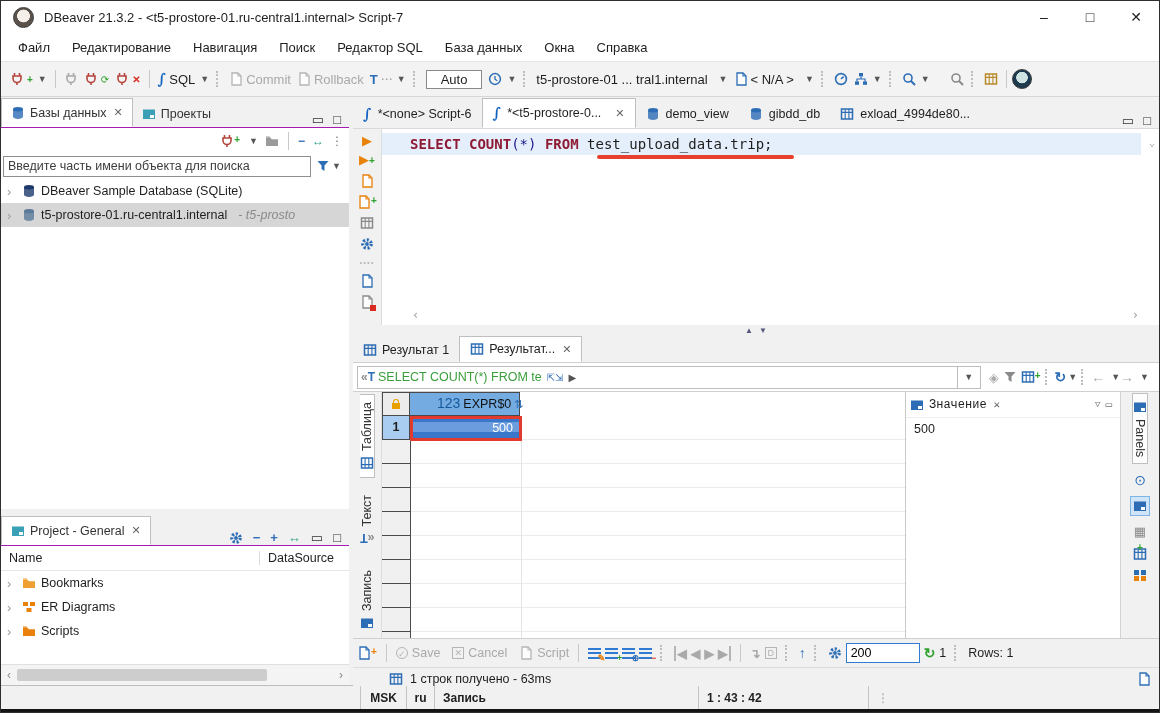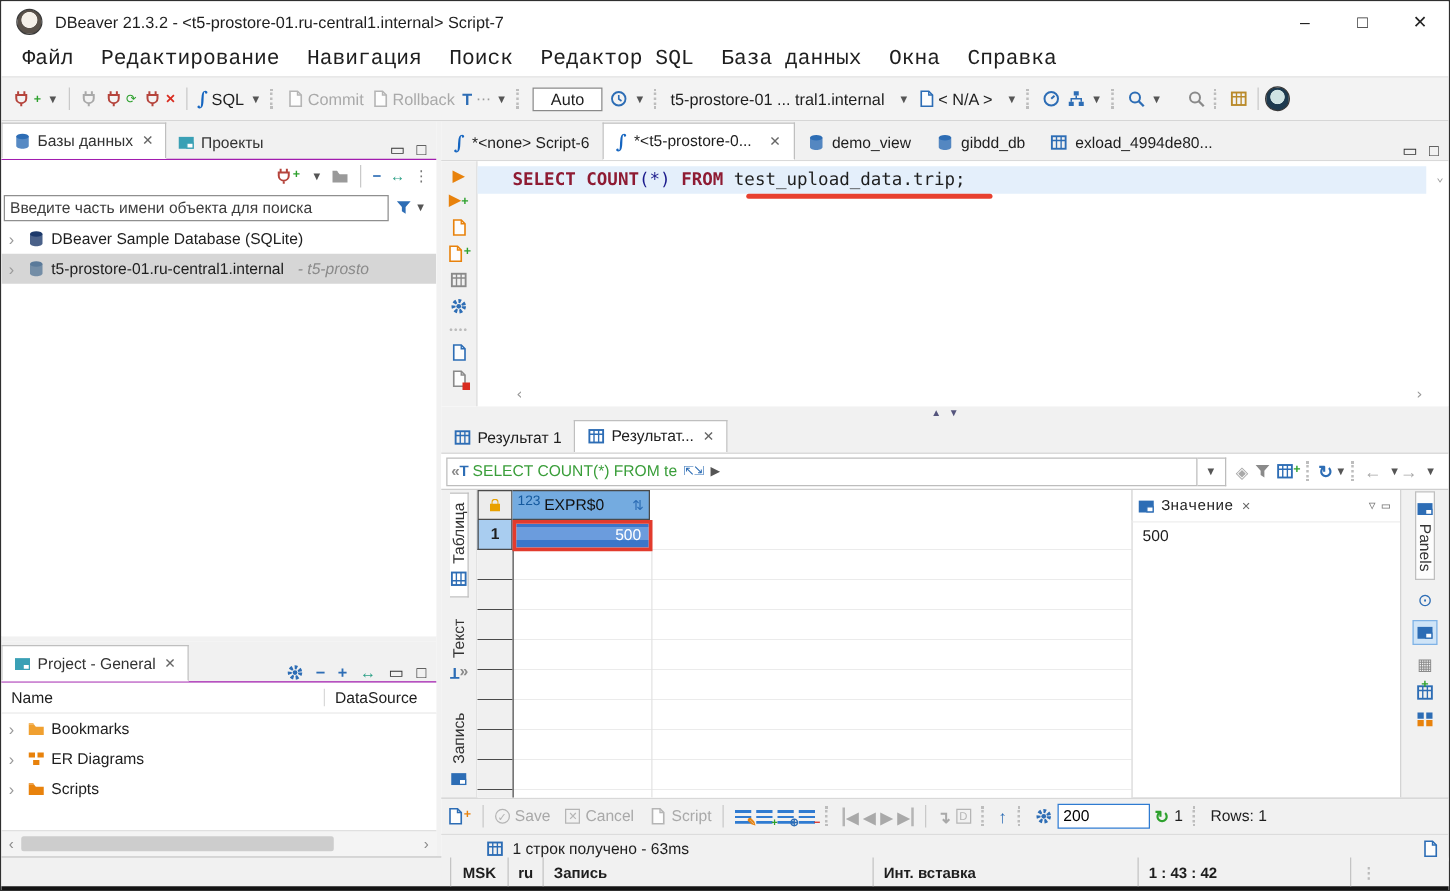--- a/index.html
+++ b/index.html
@@ -13,21 +13,21 @@
 
   
   .titlebar{height:32px;display:flex;align-items:center;padding-left:12px;background:#fff;}
   .logo{width:19px;height:19px;border-radius:50%;background:radial-gradient(circle at 50% 42%,#f4efe8 0 42%,#59514a 46% 100%);border:1px solid #3a3a3a;flex:none;}
   .title-text{margin-left:10px;font-size:13px;text-align:center;}
   .wbtns{margin-left:auto;display:flex;height:32px;}
   .wbtn{width:46px;text-align:center;line-height:32px;font-size:14px;color:#222;}
 
   
   .menubar{height:28px;display:flex;align-items:center;padding-left:6px;background:#fff;}
-  .menu-item{padding:3px 11px;font-size:17px;font-family:Liberation Mono, monospace;}
+  .menu-item{padding:3px 11px;font-size:13px;}
 
   
   .toolbar{height:34px;background:#f3f3f3;border-top:1px solid #e4e4e4;border-bottom:1px solid #d6d6d6;
            display:flex;align-items:center;padding:0 6px;}
   .tbtn{display:flex;align-items:center;gap:3px;padding:2px 3px;flex:none;}
   .gray{color:#a9a9a9;}
   .combo{background:#fff;border:1px solid #8a8a8a;padding:1px 14px;font-size:13px;margin:0 3px;}
   .sqlglyph{color:#1565c0;font-weight:bold;font-size:15px;font-family:"DejaVu Serif",serif;}
 
   
@@ -99,21 +99,21 @@
 
   .grid{flex:1;position:relative;background:#fff;min-width:0;}
   .gridlines{position:absolute;left:29px;top:24px;right:0;bottom:0;
              background:repeating-linear-gradient(to bottom,#fff 0 23px,#ebebeb 23px 24px);}
   .rowstrip{position:absolute;left:0;top:48px;width:28px;bottom:0;border-right:1px solid #4a4a4a;
             background:repeating-linear-gradient(to bottom,#f0f0f0 0 23px,#4a4a4a 23px 24px);}
   .corner{position:absolute;left:0;top:0;width:28px;height:24px;background:#ececec;border:1px solid #4a4a4a;box-sizing:border-box;display:flex;align-items:center;justify-content:center;}
   .lock{width:8px;height:6px;background:#e8a000;position:relative;margin-top:4px;}
   .lock:before{content:"";position:absolute;left:1px;top:-4px;width:4px;height:4px;border:1.5px solid #e8a000;border-bottom:none;border-radius:3px 3px 0 0;}
   .colhead{position:absolute;left:28px;top:0;width:110px;height:24px;box-sizing:border-box;background:#74abe0;border:1px solid #4a4a4a;border-left:none;display:flex;align-items:center;padding:0 4px;gap:3px;}
-  .badge123{color:#155a9e;font-size:11px;align-self:flex-start;margin-top:2px;}
+  .badge123{color:#155a9e;font-size:14px;align-self:flex-start;margin-top:2px;margin-left:23px;}
   .colname{font-size:12.5px;color:#111;}
   .sortico{margin-left:auto;color:#2d6db5;font-size:11px;}
   .rownum1{position:absolute;left:0;top:24px;width:28px;height:24px;box-sizing:border-box;background:#a9cdf0;border:1px solid #4a4a4a;border-top:none;font-weight:bold;text-align:center;line-height:22px;font-size:12.5px;}
   .cellsel{position:absolute;left:28px;top:24px;width:112px;height:25px;box-sizing:border-box;border:3px solid #e23b2d;
            background:linear-gradient(to bottom,#3a76c9 0 3px,#6b9cdd 3px 13px,#3a76c9 13px);
            color:#fff;text-align:right;padding:2px 6px 0 0;font-size:12.5px;}
   .colline{position:absolute;left:139px;top:49px;bottom:0;width:1px;background:#e4e4e4;}
 
   .valpanel{width:214px;border-left:1px solid #c9c9c9;background:#fff;display:flex;flex-direction:column;flex:none;}
   .vptabs{height:25px;display:flex;align-items:center;padding:0 4px;gap:5px;border-bottom:1px solid #eee;font-family:Liberation Mono, monospace;}
@@ -747,18 +747,17 @@
           </span>
       </div>
     </div>
   </div>
 
   <div class="statusbar">
     <span class="scell" style="width:360px"></span>
     <span class="scell" style="width:46px;justify-content:center">MSK</span>
     <span class="scell" style="width:28px;justify-content:center">ru</span>
     <span class="scell" style="width:264px">Запись</span>
-    <span class="scell" style="width:212px">Инт. вставка</span>
     <span class="scell" style="width:170px">1 : 43 : 42</span>
     <span class="scell" style="border-right:none;color:#bbb">⋮</span>
   </div>
   <div class="blackstrip"></div>
 </div>
 
 </body></html>

